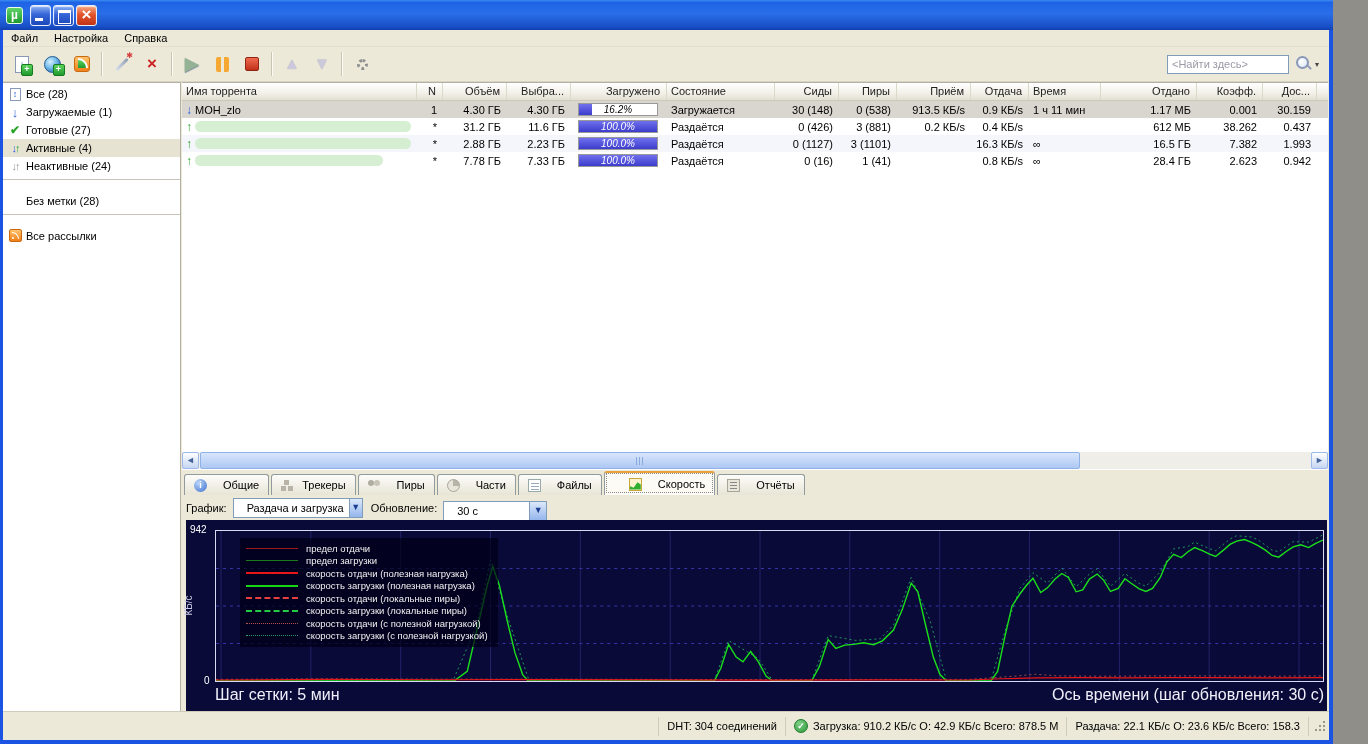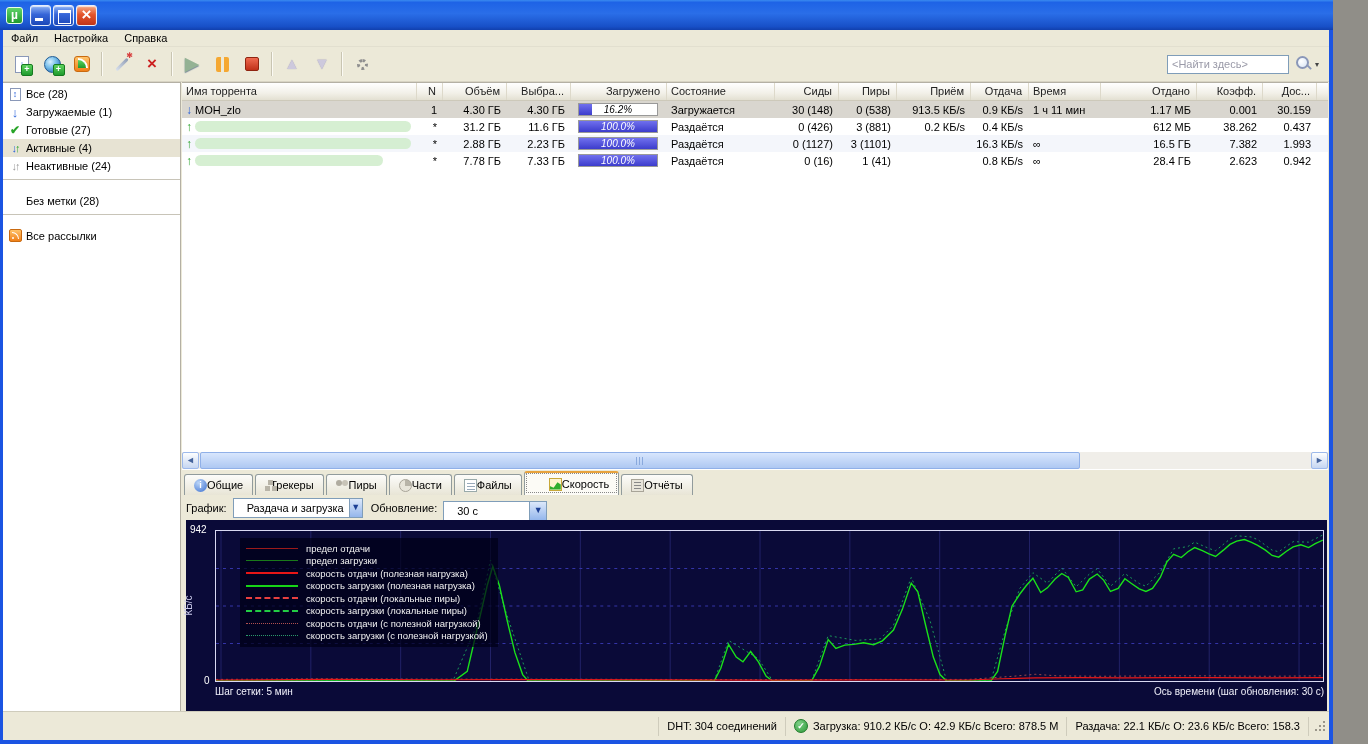--- a/index.html
+++ b/index.html
@@ -126,21 +126,21 @@
   .sc-btn { width:17px; height:17px; background:linear-gradient(180deg,#fdfefe,#c6d6f2);
     border:1px solid #9db9eb; border-radius:2px; color:#44639c; font-size:9px; line-height:15px; text-align:center; }
   .sc-thumb { width:880px; height:17px; margin-left:1px; border:1px solid #90b0e8; border-radius:2px;
     background:linear-gradient(180deg,#d8e6fd,#aec8f2); position:relative; }
   .sc-thumb::after { content:""; position:absolute; left:50%; top:4px; width:8px; height:8px; margin-left:-4px;
     background:repeating-linear-gradient(90deg,#89a9dd 0 1px,transparent 1px 3px); }
   .sc-track { flex:1; }
 
   
   .tabsrow { position:absolute; left:181px; top:471px; width:1144px; height:24px; display:flex; align-items:flex-end; }
-  .tab { height:21px; display:flex; align-items:center; gap:0; padding:0 9px;
+  .tab { height:21px; display:flex; align-items:center; gap:16px; padding:0 9px;
     border:1px solid #919b9c; border-bottom:none; border-radius:3px 3px 0 0; margin-right:2px;
     background:linear-gradient(180deg,#fcfcfa,#e8e5d6); }
   .tab.active { height:24px; background:#fcfbf6; border-top:2px solid #e8a33d; outline:1px dotted #888; outline-offset:-3px;padding-left:24px; }
   .tico { display:inline-block; width:13px; height:13px; position:relative; }
   .tico-info { border-radius:50%; background:radial-gradient(circle at 35% 30%,#bcd6f8,#3a6fd0); }
   .tico-info::before { content:"i"; position:absolute; width:100%; text-align:center; color:#fff; font-size:9px; font-weight:bold; line-height:13px; }
   .tico-gray3 { background:#b8b4a8; width:5px; height:5px; margin-top:6px; box-shadow:7px 0 #b8b4a8, 3px -6px #b8b4a8; }
   .tico-peers { }
   .tico-peers::before, .tico-peers::after { content:""; position:absolute; width:6px; height:6px; border-radius:50%; background:#b0aca0; top:1px; }
   .tico-peers::before { left:0; } .tico-peers::after { left:6px; background:#c8c4b8; }
@@ -163,21 +163,21 @@
   .sel-graph { width:130px; } .sel-update { width:104px;margin-top:7px; }
 
   
   .graph { position:absolute; left:183px; top:520px; width:1141px; height:191px; background:#0a0a38; }
   .plot { position:absolute; left:29px; top:10px; width:1109px; height:152px; border:1px solid #d9d9f2; }
   .plot svg { display:block; width:100%; height:100%; }
   .ylab-top { position:absolute; left:4px; top:4px; color:#fff; font-size:10px; }
   .ylab-bot { position:absolute; left:18px; top:155px; color:#fff; font-size:10px; }
   .ylab-unit { position:absolute; left:-8px; top:80px; color:#c8c8e8; font-size:10px; transform:rotate(-90deg); }
   .captions { position:absolute; left:29px; top:166px; width:1109px; display:flex; justify-content:space-between;
-    color:#f0f0fa; font-size:10px; }
+    color:#f0f0fa; font-size:16px; }
   .legend { position:absolute; left:24px; top:7px; background:rgba(0,0,24,.72); padding:4px 10px 5px 6px; }
   .lg-row { display:flex; align-items:center; height:12.5px; }
   .sw { display:inline-block; width:52px; margin-right:8px; }
   .sw-red-thin   { border-top:1px solid #9c1a1a; }
   .sw-green-thin { border-top:1px solid #1a7a1a; }
   .sw-red-solid  { border-top:2px solid #e81616; }
   .sw-green-solid{ border-top:2px solid #17d417; }
   .sw-red-dash   { border-top:2px dashed #e84040; }
   .sw-green-dash { border-top:2px dashed #22cc44; }
   .sw-red-dot    { border-top:1px dotted #b05050; }

